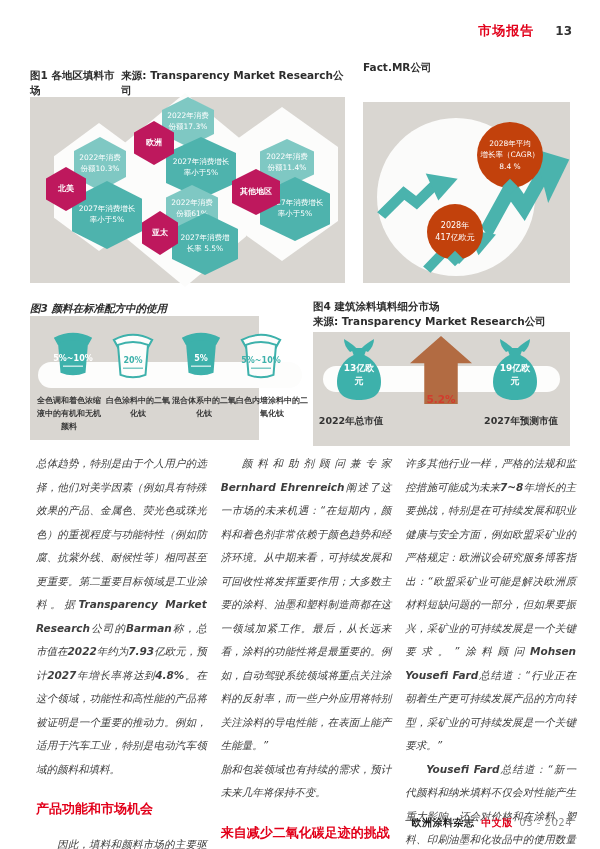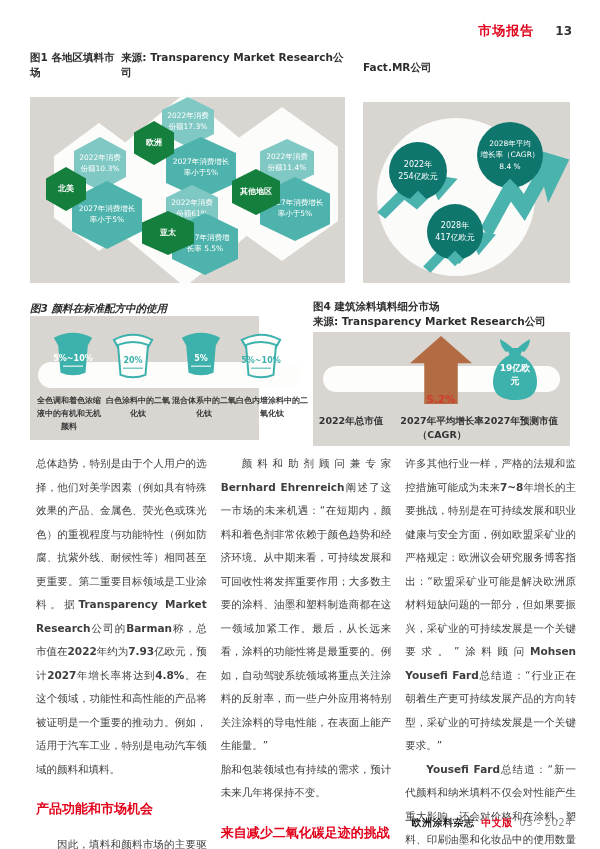--- a/index.html
+++ b/index.html
@@ -7,44 +7,44 @@
   .page { position:relative; width:600px; height:849px; background:#ffffff; margin:0 auto; overflow:hidden; }
 
   
   .page-header { position:absolute; top:20px; right:28px; }
   .section-label { color:#e2001a; font-weight:bold; font-size:13px; letter-spacing:1px; }
   .page-number { color:#333; font-size:12px; margin-left:16px; font-weight:bold; }
 
   
   .cap { font-size:10.5px; font-weight:bold; color:#2d2d2d; line-height:15px; }
   .cap-row { display:flex; justify-content:space-between; }
-  .fig1cap { position:absolute; left:30px; top:50px; width:315px;justify-content:space-between; }
+  .fig1cap { position:absolute; left:30px; top:68px; width:315px;justify-content:space-between; }
   .fig2cap { position:absolute; left:363px; top:60px; width:209px; }
   .fig3cap { position:absolute; left:30px; top:301px;font-style:italic; }
   .fig4cap { position:absolute; left:313px; top:299px; width:257px; }
 
   
   .panel { position:absolute; background:#d9d6d1; }
   #fig1-panel { left:30px; top:97px; width:315px; height:186px; }
   #fig2-panel { left:363px; top:102px; width:207px; height:181px; }
   #fig3-panel { left:30px; top:316px; width:229px; height:124px; }
   #fig4-panel { left:313px; top:332px; width:257px; height:114px; }
 
   
   .hex, .whex { position:absolute; clip-path:polygon(50% 0, 100% 26%, 100% 74%, 50% 100%, 0 74%, 0 26%); display:flex; align-items:center; justify-content:center; text-align:center; }
   .whex { background:#fcfcfb; }
   .hex-light { background:#7fc8c3; }
   .hex-mid { background:#4eb3ad; }
-  .hex-dark { background:#15803d; }
+  .hex-dark { background:#be185d; }
   .hex span { color:#fff; font-size:7.5px; line-height:1.45; padding:0 5px; }
   .hex-dark span { font-size:8px; font-weight:bold; }
 
   
   .big-circle { position:absolute; background:#fbfbfa; border-radius:50%; }
-  .bubble { position:absolute; background:#0f766e; border-radius:50%; display:flex; flex-direction:column; align-items:center; justify-content:center; text-align:center; }
+  .bubble { position:absolute; background:#c2410c; border-radius:50%; display:flex; flex-direction:column; align-items:center; justify-content:center; text-align:center; }
   .bubble div { color:#fff; font-size:8px; line-height:1.5; white-space:nowrap; }
   .bubble.small-text div { font-size:7.5px; }
   .bubble.tailed::after { content:""; position:absolute; bottom:-4px; left:50%; width:11px; height:11px; background:#4ab3ad; transform:translateX(-50%) rotate(45deg); z-index:-0; }
   .zigzag { position:absolute; }
 
   
   .pill { position:absolute; background:#fdfdfc; border-radius:13px; }
   .bucket { position:absolute; width:50px; height:56px; }
   .bucket svg { width:100%; height:100%; }
   .bucket-val { position:absolute; left:2px; right:2px; top:30px; text-align:center; font-size:8px; font-weight:bold; }
@@ -55,21 +55,21 @@
   .bag { position:absolute; width:52px; height:64px; }
   .bag svg { width:100%; height:100%; }
   .bag-val { position:absolute; left:9px; right:9px; top:24px; text-align:center; color:#fff; font-size:9px; font-weight:bold; line-height:1.4; }
   .up-arrow { position:absolute; left:97px; top:4px; width:62px; height:68px; background:#b26b42; clip-path:polygon(50% 0, 100% 40%, 77% 40%, 77% 100%, 23% 100%, 23% 40%, 0 40%); }
   .arrow-val { position:absolute; left:0; right:0; top:39px; text-align:center; color:#d23c2e; font-size:10.5px; font-weight:bold;margin-top:22px; }
   .f4lab { position:absolute; top:82px; text-align:center; font-size:9.5px; font-weight:bold; color:#333; line-height:14px; }
 
   
   .columns { position:absolute; left:36px; top:452px; width:540px; display:flex; gap:14px; }
   .col { flex:1; }
-  .body-p { font-size:10.5px; line-height:23.5px; color:#3e3e3e; text-align:justify; }
+  .body-p { font-size:10.5px; line-height:23.5px; color:#3e3e3e; text-align:justify;font-style:italic; }
   .body-p.indent { text-indent:21px; }
   .body-p .b { font-weight:bold; }
   .col-heading { color:#e2001a; font-size:13px; font-weight:bold; margin:19px 0 15px; }
 
   
   .page-footer { position:absolute; top:816px; right:28px; font-size:10px; letter-spacing:0.5px; }
   .footer-journal { font-weight:bold; color:#1f1f1f; }
   .footer-edition { font-weight:bold; color:#e2001a; margin:0 3px; }
   .footer-issue { color:#8a8a8a; }
 </style>
@@ -116,21 +116,21 @@
     <div class="hex hex-dark" style="left:104px;top:24px;width:40px;height:44px;">
         <span>欧洲</span>
       </div>
 
     <div class="hex hex-light" style="left:136px;top:88px;width:52px;height:48px;">
         <span>2022年消费份额61%</span>
       </div>
     <div class="hex hex-mid" style="left:142px;top:116px;width:66px;height:62px;">
         <span>2027年消费增长率 5.5%</span>
       </div>
-    <div class="hex hex-dark" style="left:112px;top:114px;width:52px;height:44px;">
+    <div class="hex hex-dark" style="left:112px;top:114px;width:36px;height:44px;">
         <span>亚太</span>
       </div>
 
     <div class="hex hex-light" style="left:230px;top:42px;width:54px;height:48px;">
         <span>2022年消费份额11.4%</span>
       </div>
     <div class="hex hex-mid" style="left:230px;top:80px;width:70px;height:64px;">
         <span>2027年消费增长率小于5%</span>
       </div>
     <div class="hex hex-dark" style="left:202px;top:72px;width:48px;height:46px;">
@@ -147,24 +147,20 @@
     </svg>
     <svg class="zigzag" style="left:60px;top:126px;width:76px;height:46px;" viewBox="0 0 100 64" preserveAspectRatio="none">
       <path d="M5 58 L32 28 L47 41 L68 18" fill="none" stroke="#4ab3ad" stroke-width="13"></path>
         <polygon points="58,2 96,9 73,38" fill="#4ab3ad"></polygon>
     </svg>
     <svg class="zigzag" style="left:118px;top:44px;width:92px;height:96px;" viewBox="0 0 100 64" preserveAspectRatio="none">
       <path d="M5 58 L32 28 L47 41 L68 18" fill="none" stroke="#4ab3ad" stroke-width="13"></path>
         <polygon points="58,2 96,9 73,38" fill="#4ab3ad"></polygon>
     </svg>
 
-    <div class="bubble tailed" style="left:26px;top:40px;width:58px;height:58px;">
-      <div>2022年</div>
-      <div>254亿欧元</div>
-    </div>
     <div class="bubble tailed" style="left:64px;top:102px;width:56px;height:56px;">
       <div>2028年</div>
       <div>417亿欧元</div>
     </div>
     <div class="bubble tailed small-text" style="left:114px;top:20px;width:66px;height:66px;">
       <div>2028年平均</div>
       <div>增长率（CAGR）</div>
       <div>8.4 %</div>
     </div>
   </div>
@@ -216,39 +212,44 @@
   </div>
 
   <div class="cap fig4cap">
     <div><span>图4 建筑涂料填料细分市场</span></div>
     <div><span>来源: Transparency Market Research公司</span></div>
   </div>
 
   <div class="panel" id="fig4-panel">
     <div class="pill" style="left:10px;top:34px;width:237px;height:26px;"></div>
 
+    <div class="bag" style="left:20px;top:6px;">
+      <svg viewBox="0 0 52 64">
+        <path fill="#3db1ab" d="M26 15 C11 19 4 32 4 44 C4 57 13 62 26 62 C39 62 48 57 48 44 C48 32 41 19 26 15 Z"></path>
+        <path fill="#3db1ab" d="M18 10 L34 10 L31 18 L21 18 Z"></path>
+        <path fill="#3db1ab" d="M11 1 Q21 7 24 11 L17 14 Q11 8 11 1 Z"></path>
+        <path fill="#3db1ab" d="M41 1 Q31 7 28 11 L35 14 Q41 8 41 1 Z"></path>
+      </svg>
+      <span class="bag-val">13亿欧元</span>
+    </div>
 
     <div class="up-arrow"></div>
     <div class="arrow-val" style="left:97px;width:62px;">5.2%</div>
 
     <div class="bag" style="left:176px;top:6px;">
       <svg viewBox="0 0 52 64">
         <path fill="#3db1ab" d="M26 15 C11 19 4 32 4 44 C4 57 13 62 26 62 C39 62 48 57 48 44 C48 32 41 19 26 15 Z"></path>
         <path fill="#3db1ab" d="M18 10 L34 10 L31 18 L21 18 Z"></path>
         <path fill="#3db1ab" d="M11 1 Q21 7 24 11 L17 14 Q11 8 11 1 Z"></path>
         <path fill="#3db1ab" d="M41 1 Q31 7 28 11 L35 14 Q41 8 41 1 Z"></path>
       </svg>
       <span class="bag-val">19亿欧元</span>
     </div>
 
     <div class="f4lab" style="left:0px;width:76px;">2022年总市值</div>
-    <div class="f4lab" style="left:86px;width:86px;">
-      <div>2027年平均增长率</div>
-      <div>（CAGR）</div>
-    </div>
     <div class="f4lab" style="left:162px;width:92px;">2027年预测市值</div>
   </div>
 
   <div class="columns">
     <div class="col">
         <p class="body-p"><span>总体趋势，特别是由于个人用户的选择，他们对美学因素（例如具有特殊效果的产品、金属色、荧光色或珠光色）的重视程度与功能特性（例如防腐、抗紫外线、耐候性等）相同甚至更重要。第二重要目标领域是工业涂料。据</span><span class="b">Transparency Market Research</span><span>公司的</span><span class="b">Barman</span><span>称，总市值在</span><span class="b">2022</span><span>年约为</span><span class="b">7.93</span><span>亿欧元，预计</span><span class="b">2027</span><span>年增长率将达到</span><span class="b">4.8%</span><span>。在这个领域，功能性和高性能的产品将被证明是一个重要的推动力。例如，适用于汽车工业，特别是电动汽车领域的颜料和填料。</span></p>
         <div class="col-heading">产品功能和市场机会</div>
         <p class="body-p indent"><span>因此，填料和颜料市场的主要驱动因素将是建筑涂料和工业涂料领域不断增长的需求。这些产品在航空航天、防腐、船</span></p>
       </div>
     <div class="col">

